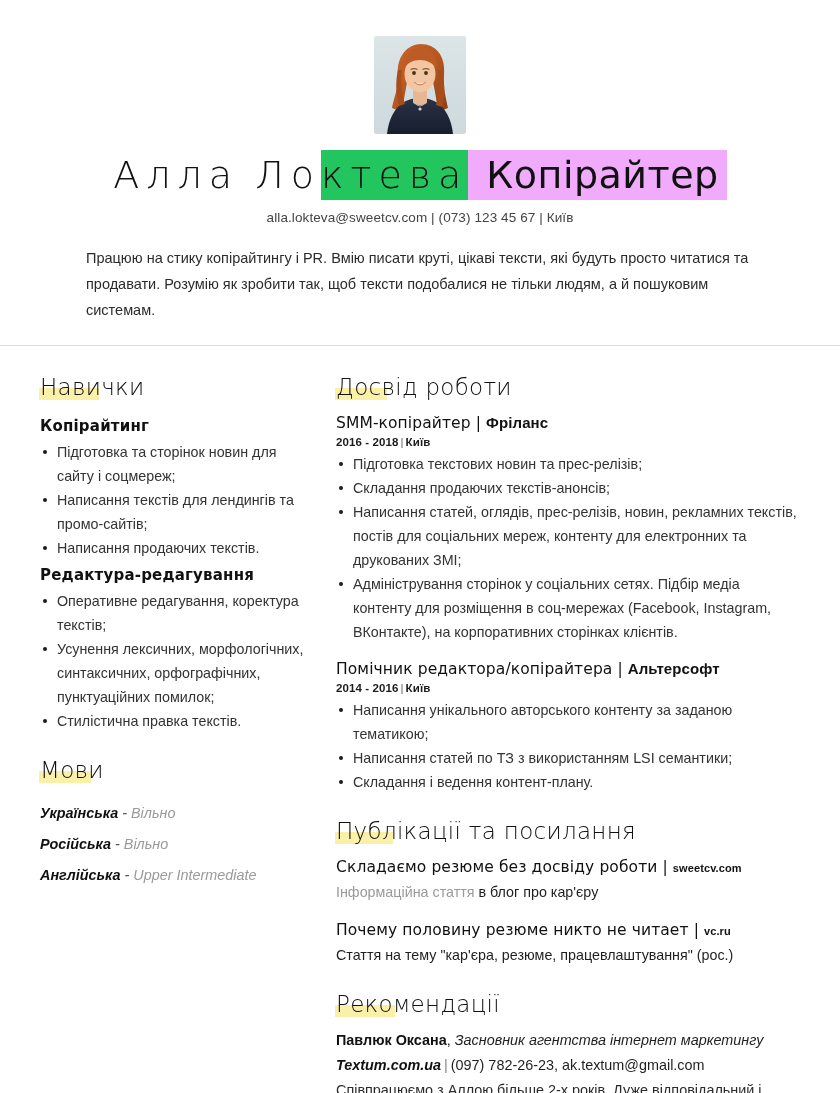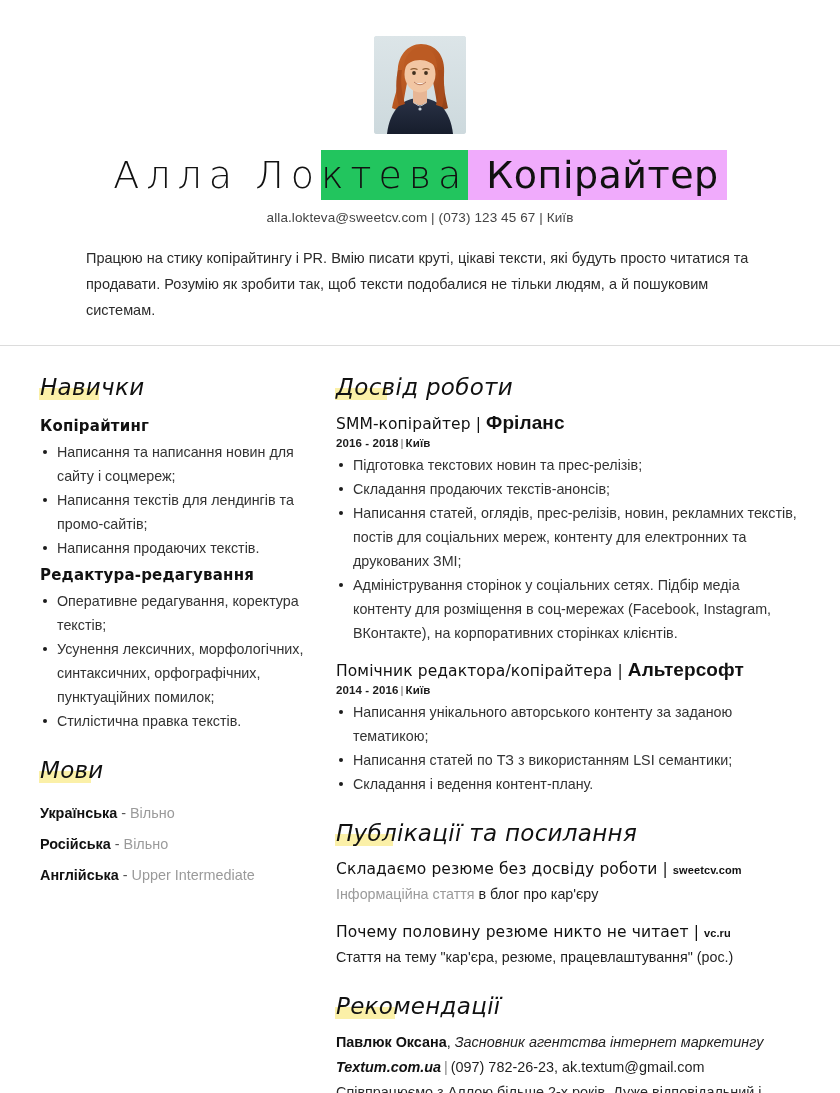--- a/index.html
+++ b/index.html
@@ -140,21 +140,21 @@
   }
   .sec-h .mark {
     position: absolute;
     left: -1px;
     bottom: 2px;
     height: 12px;
     width: 55px;
     background: #fbf0a8;
     z-index: -1;
   }
-  .sec-h-wrap { position: relative; z-index: 0; font-style: italic; }
+  .sec-h-wrap { position: relative; z-index: 0; }
 
   
   .sub-h {
     font-family: "DejaVu Sans", sans-serif;
     font-weight: 600;
     font-size: 15px;
     line-height: 22px;
     color: #111111;
     letter-spacing: 0.2px;
     margin: 14px 0 3px 0;
@@ -193,21 +193,21 @@
     font-size: 15.5px;
     line-height: 23px;
     font-weight: 400;
     color: #111111;
     letter-spacing: 0.1px;
     margin-bottom: 1px;
   }
   .job-title .emp {
     font-family: "Liberation Sans", sans-serif;
     font-weight: bold;
-    font-size: 19px;
+    font-size: 15px;
     margin-top: 13px;
   }
   .job-title .bar { font-weight: 400; color: #111; }
   .job-meta {
     font-size: 11.5px;
     font-weight: bold;
     color: #1c1c1c;
     letter-spacing: 0.1px;
     margin-bottom: 4px;
   }
@@ -244,21 +244,21 @@
   .rec-line i { font-style: italic; color: #1f1f1f; }
   .rec-line .site { font-weight: bold; font-style: italic; color: #111; }
   .rec-line .pipe { color: #888; padding: 0 3px; }
   .rec-body {
     font-size: 14.4px;
     line-height: 25px;
     color: #2b2b2b;
   }
 
   
-  .lang-list { margin-top: 4px; }
+  .lang-list { margin-top: 4px; font-style: italic; }
   .lang-row {
     font-size: 14.4px;
     line-height: 31px;
     color: #9a9a9a;
   }
   .lang-row .lname { font-weight: bold; color: #111111; }
   .lang-row .dash { color: #555; }
 
   .skill-block { margin-bottom: 2px; }
   .sec-block { margin-bottom: 22px; }
@@ -342,21 +342,21 @@
       <div class="sec-block">
         <div class="sec-h-wrap">
           <div class="sec-h mark-navychky">
             <span class="mark"></span><span>Навички</span>
           </div>
         </div>
 
         <div class="skill-block">
           <div class="sub-h">Копірайтинг</div>
           <ul class="blist">
-            <li>Написання та написання новин для сайту і соцмереж;</li>
+            <li>Підготовка та сторінок новин для сайту і соцмереж;</li>
             <li>Написання текстів для лендингів та промо-сайтів;</li>
             <li>Написання продаючих текстів.</li>
           </ul>
         </div>
 
 
         <div class="skill-block">
           <div class="sub-h">Редактура-редагування</div>
           <ul class="blist">
             <li>Оперативне редагування, коректура текстів;</li>

